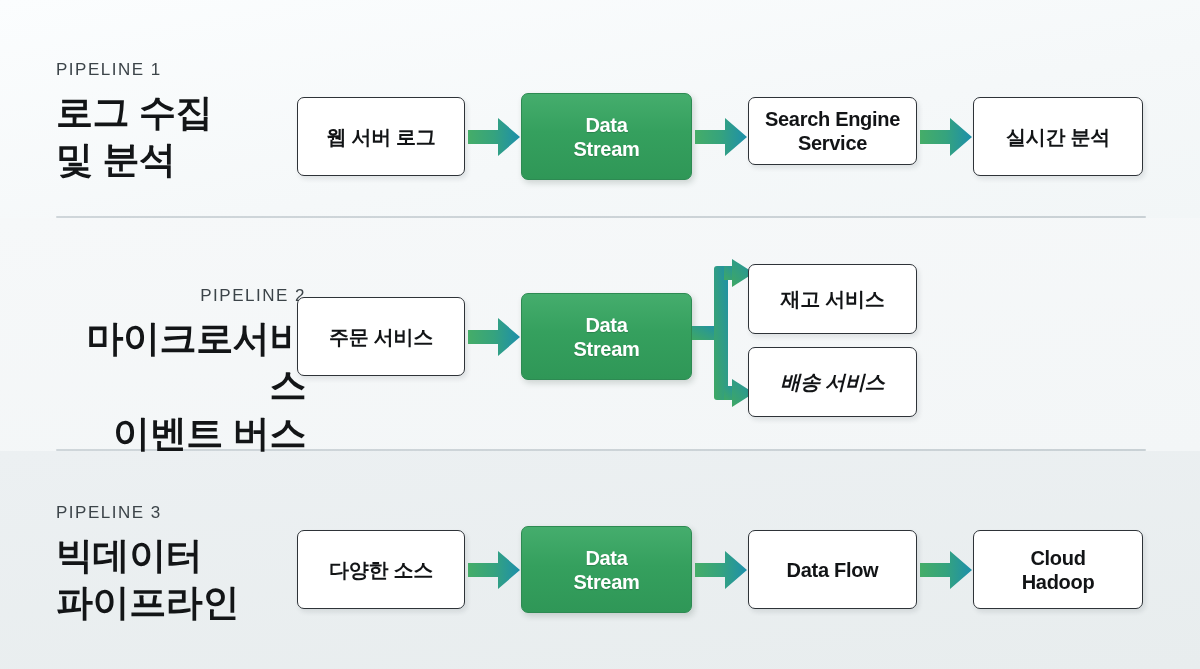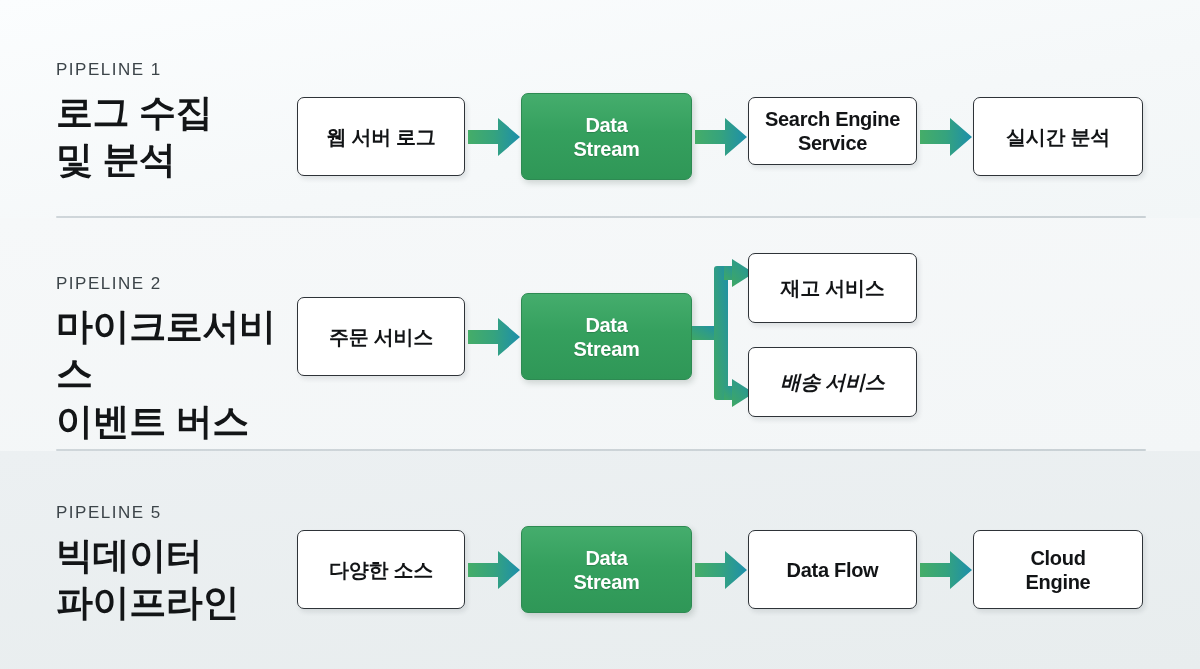--- a/index.html
+++ b/index.html
@@ -182,21 +182,21 @@
       <svg width="52" height="38" viewBox="0 0 52 38">
         <path d="M0 12 H30 V0 L52 19 L30 38 V26 H0 Z" fill="url(#agrad)"></path>
       </svg>
     </div>
 
     <div class="node" style="left:973px; top:97px; width:170px; height:79px;">실시간 분석</div>
   </div>
 
   <div class="row row-2">
 
-    <div class="caption" style="top:56px;">
+    <div class="caption" style="top:68px;text-align:right;">
       <p class="kicker">PIPELINE 2</p>
       <p class="headline">마이크로서비스
 이벤트 버스</p>
     </div>
 
     <div class="node" style="left:297px; top:79px; width:168px; height:79px;">주문 서비스</div>
 
     <div class="arrow" style="left:468px; top:100px;">
       <svg width="52" height="38" viewBox="0 0 52 38">
         <path d="M0 12 H30 V0 L52 19 L30 38 V26 H0 Z" fill="url(#agrad)"></path>
@@ -216,29 +216,29 @@
         <rect x="32" y="38" width="14" height="14" fill="url(#agradv)"></rect>
 
         <rect x="32" y="158" width="14" height="14" fill="url(#agradv)"></rect>
 
         <path d="M40 31 L62 45 L40 59 Z" fill="url(#agradv)"></path>
 
         <path d="M40 151 L62 165 L40 179 Z" fill="url(#agradv)"></path>
       </svg>
     </div>
 
-    <div class="node" style="left:748px; top:35px; width:169px; height:70px;">재고 서비스</div>
+    <div class="node" style="left:748px; top:46px; width:169px; height:70px;">재고 서비스</div>
 
     <div class="node" style="left:748px; top:129px; width:169px; height:70px;font-style:italic;">배송 서비스</div>
   </div>
 
   <div class="row row-3">
 
     <div class="caption" style="top:52px;">
-      <p class="kicker">PIPELINE 5</p>
+      <p class="kicker">PIPELINE 3</p>
       <p class="headline">빅데이터
 파이프라인</p>
     </div>
 
     <div class="node" style="left:297px; top:79px; width:168px; height:79px;">다양한 소스</div>
 
     <div class="arrow" style="left:468px; top:100px;">
       <svg width="52" height="38" viewBox="0 0 52 38">
         <path d="M0 12 H30 V0 L52 19 L30 38 V26 H0 Z" fill="url(#agrad)"></path>
       </svg>
@@ -255,16 +255,16 @@
 
     <div class="node" style="left:748px; top:79px; width:169px; height:79px;">Data Flow</div>
 
     <div class="arrow" style="left:920px; top:100px;">
       <svg width="52" height="38" viewBox="0 0 52 38">
         <path d="M0 12 H30 V0 L52 19 L30 38 V26 H0 Z" fill="url(#agrad)"></path>
       </svg>
     </div>
 
     <div class="node" style="left:973px; top:79px; width:170px; height:79px;">Cloud
-Engine</div>
+Hadoop</div>
   </div>
 
 </div>
 
 </body></html>

